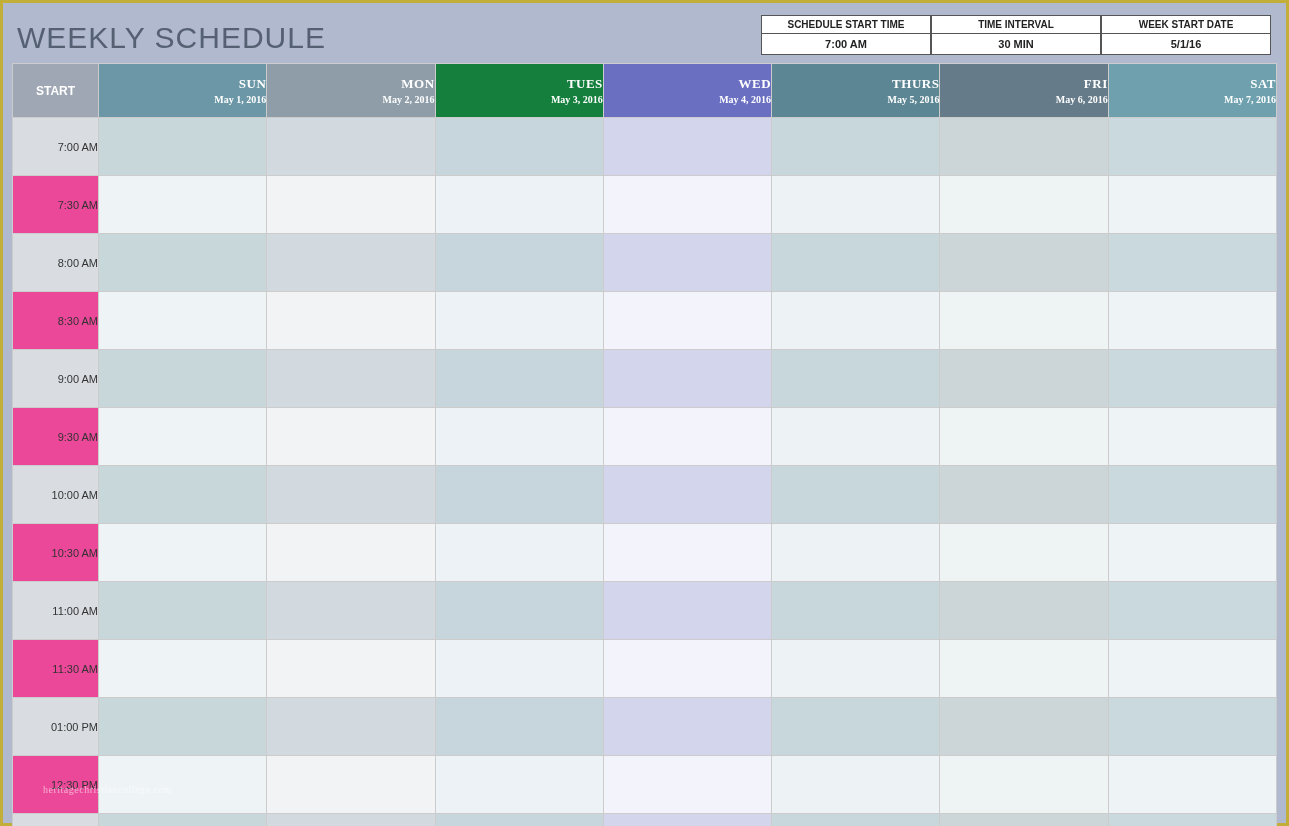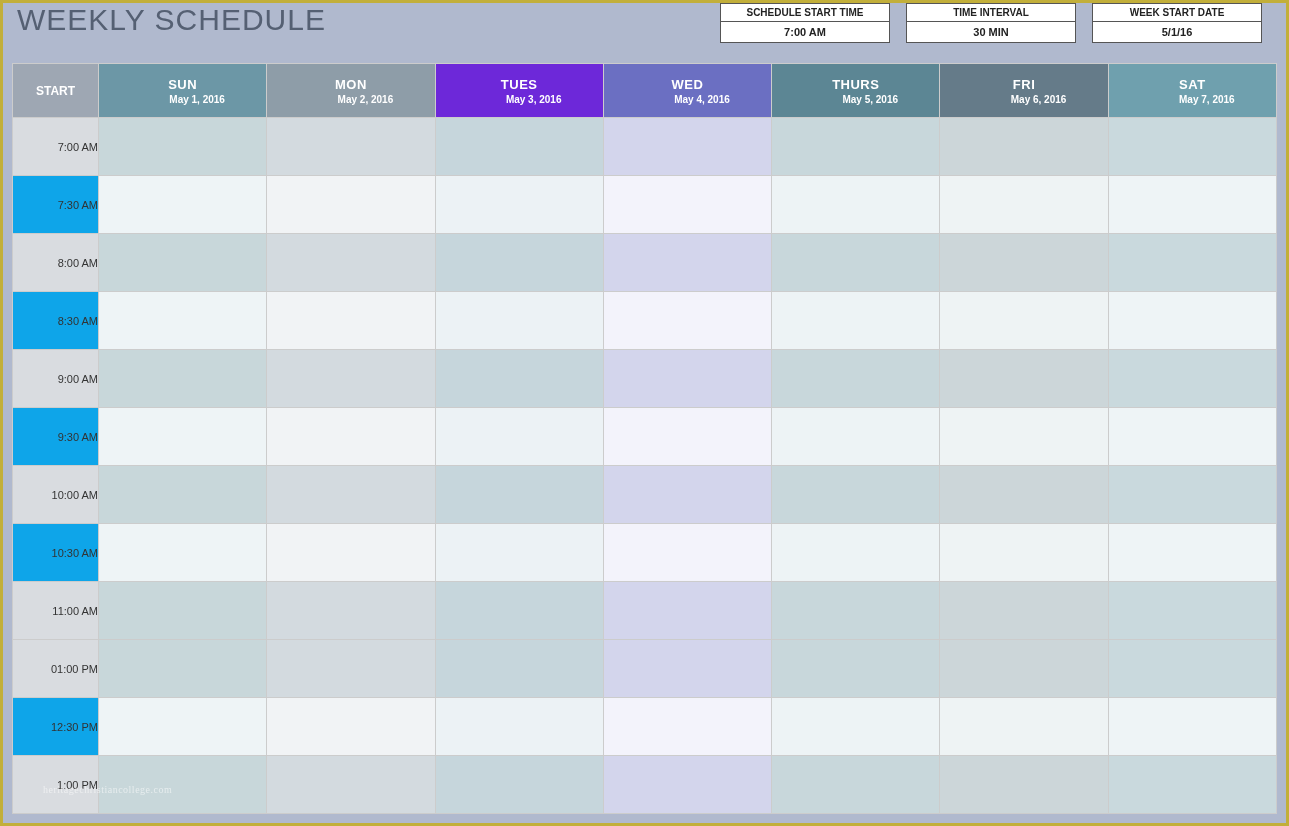--- a/index.html
+++ b/index.html
@@ -15,36 +15,36 @@
   .frame {
     border: 3px solid #c2af3a;
     width: 1289px;
     height: 826px;
     background: #b0b9ce;
     position: relative;
   }
 
   .header-row {
     display: flex;
-    align-items: flex-start;
+    align-items: flex-end;
     justify-content: space-between;
     height: 52px;
-    padding: 0 24px 0 14px;
+    padding: 0 15px 0 14px;
   }
 
   .title {
     font-size: 30px;
     letter-spacing: 1px;
     color: #556073;
     font-weight: 400;
   }
 
   .settings {
     display: flex;
-    gap: 16px;
+    gap: 0;
   }
   .settings-cell {
     width: 170px;
     border: 1px solid #555;
     background: #fff;
     text-align: center;
     font-size: 10px;
     display: flex;
     flex-direction: column;
   }
@@ -78,38 +78,39 @@
     background: #9ea7b3;
     color: #fff;
     font-size: 12px;
     font-weight: bold;
     width: 86px;
     height: 54px;
   }
 
   th.day-head {
     color: #fff;
-    text-align: center;
+    text-align: right;
     height: 54px;
     vertical-align: middle;
     padding: 6px 0;
+    font-family: Liberation Serif, serif;
   }
   th.day-head .dow { font-size: 13px; font-weight: bold; letter-spacing: 0.5px; }
   th.day-head .date { font-size: 10px; font-weight: bold; margin-top: 2px; padding-left: 29px; }
 
   .hc-sun   { background: #6c97a6; }
   .hc-mon   { background: #8e9da8; margin-top: 8px; }
-  .hc-tues  { background: #6d28d9; }
+  .hc-tues  { background: #15803d; }
   .hc-wed   { background: #6b6fc2; }
   .hc-thurs { background: #5c8694; margin-top: 8px; }
   .hc-fri   { background: #657b89; }
   .hc-sat   { background: #6fa0ae; }
 
   td.time-cell {
-    background: #0ea5e9;
+    background: #ec4899;
     text-align: right;
     font-size: 11px;
     color: #333;
     width: 86px;
     height: 58px;
     padding-right: 6px;
   }
   tr.alt td.time-cell { background: #d9dce0; }
 
   td.slot {
@@ -287,20 +288,30 @@
         <tr class="alt">
           <td class="time-cell">11:00 AM</td>
           <td class="slot col-sun"></td>
           <td class="slot col-mon"></td>
           <td class="slot col-tues"></td>
           <td class="slot col-wed"></td>
           <td class="slot col-thurs"></td>
           <td class="slot col-fri"></td>
           <td class="slot col-sat"></td>
         </tr>
+        <tr>
+          <td class="time-cell">11:30 AM</td>
+          <td class="slot col-sun"></td>
+          <td class="slot col-mon"></td>
+          <td class="slot col-tues"></td>
+          <td class="slot col-wed"></td>
+          <td class="slot col-thurs"></td>
+          <td class="slot col-fri"></td>
+          <td class="slot col-sat"></td>
+        </tr>
         <tr class="alt">
           <td class="time-cell">01:00 PM</td>
           <td class="slot col-sun"></td>
           <td class="slot col-mon"></td>
           <td class="slot col-tues"></td>
           <td class="slot col-wed"></td>
           <td class="slot col-thurs"></td>
           <td class="slot col-fri"></td>
           <td class="slot col-sat"></td>
         </tr>

